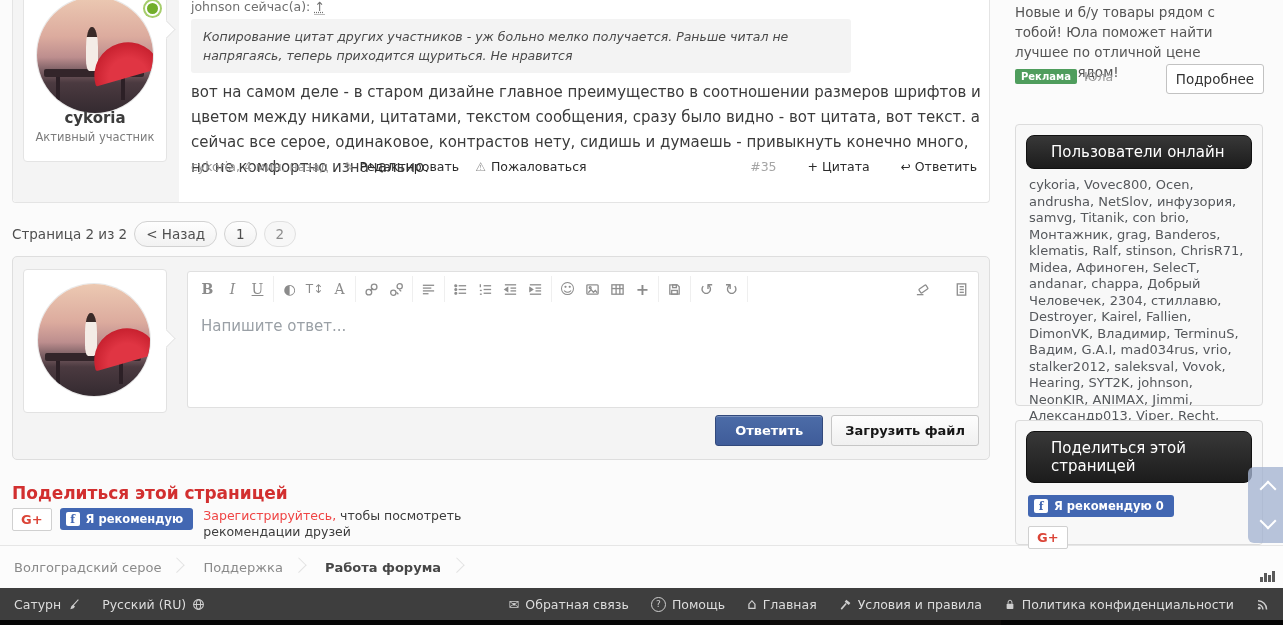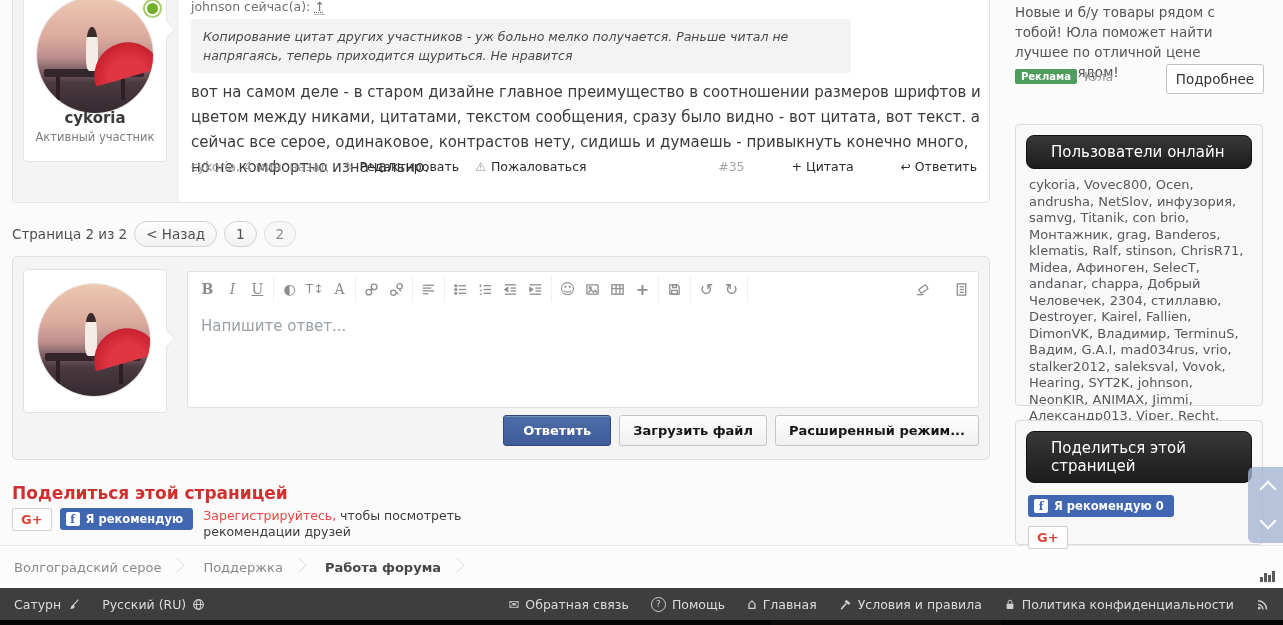--- a/index.html
+++ b/index.html
@@ -23,21 +23,21 @@
   .u-title{position:absolute;left:0;right:0;top:137px;text-align:center;font-size:11.5px;color:#7c7c7c;}
 
   .quote-head{position:absolute;left:178px;top:3px;font-size:12.5px;color:#6f6f6f;}
   .quote-head a{color:#6f6f6f;text-decoration:underline dotted;}
   .quote-arrow{text-decoration:none;color:#6f6f6f;border-bottom:1px solid #bbb;}
   .quote-block{position:absolute;left:178px;top:23px;width:636px;background:#f3f3f3;border-radius:3px;padding:8px 12px;font-size:12.5px;font-style:italic;color:#4a4a4a;line-height:19px;}
   .post-body{position:absolute;left:178px;top:84px;width:800px;font-size:15px;color:#3b3b3b;line-height:25px;}
   .post-footer{position:absolute;left:178px;right:12px;top:163px;display:flex;align-items:center;font-size:12.5px;color:#969696;}
   .pf-action{color:#2b2b2b;margin-left:16px;display:flex;align-items:center;gap:5px;cursor:pointer;}
   .pf-ico{color:#8f8f8f;font-size:12px;}
-  .pf-right{margin-left:auto;display:flex;align-items:center;gap:16px;}
+  .pf-right{margin-left:auto;display:flex;align-items:center;}
   .pf-num{color:#a5a5a5;}
   .pf-link{color:#2b2b2b;cursor:pointer;margin-left:31px;}
 
   
   .pagenav{left:12px;top:221px;display:flex;align-items:center;font-size:13.5px;color:#4f4f4f;}
   .pg-btn{margin-left:7px;padding:4px 11px;background:linear-gradient(#fefefe,#f2f2f2);border:1px solid #d2d2d2;border-radius:13px;color:#4f4f4f;cursor:pointer;}
   .pg-btn.current{background:#f7f7f7;border-color:#e0e0e0;color:#8d8d8d;}
 
   
   .editor-card{left:12px;top:256px;width:976px;height:202px;background:#f4f4f4;border:1px solid #dedede;border-radius:5px;}
@@ -299,21 +299,20 @@
             </svg>
           </span>
       </span>
     </div>
 
     <div class="reply-box">Напишите ответ...</div>
 
     <div class="editor-btns">
       <span class="btn btn-primary">Ответить</span>
       <span class="btn btn-light">Загрузить файл</span>
-      <span class="btn btn-light">Расширенный режим...</span>
     </div>
   </div>
 
   <div class="abs share-head">Поделиться этой страницей</div>
   <div class="abs share-row">
     <span class="gplus-btn">G+</span>
     <span class="fb-btn">
       <span class="fb-f">f</span>
       <span>Я рекомендую</span>
     </span>

